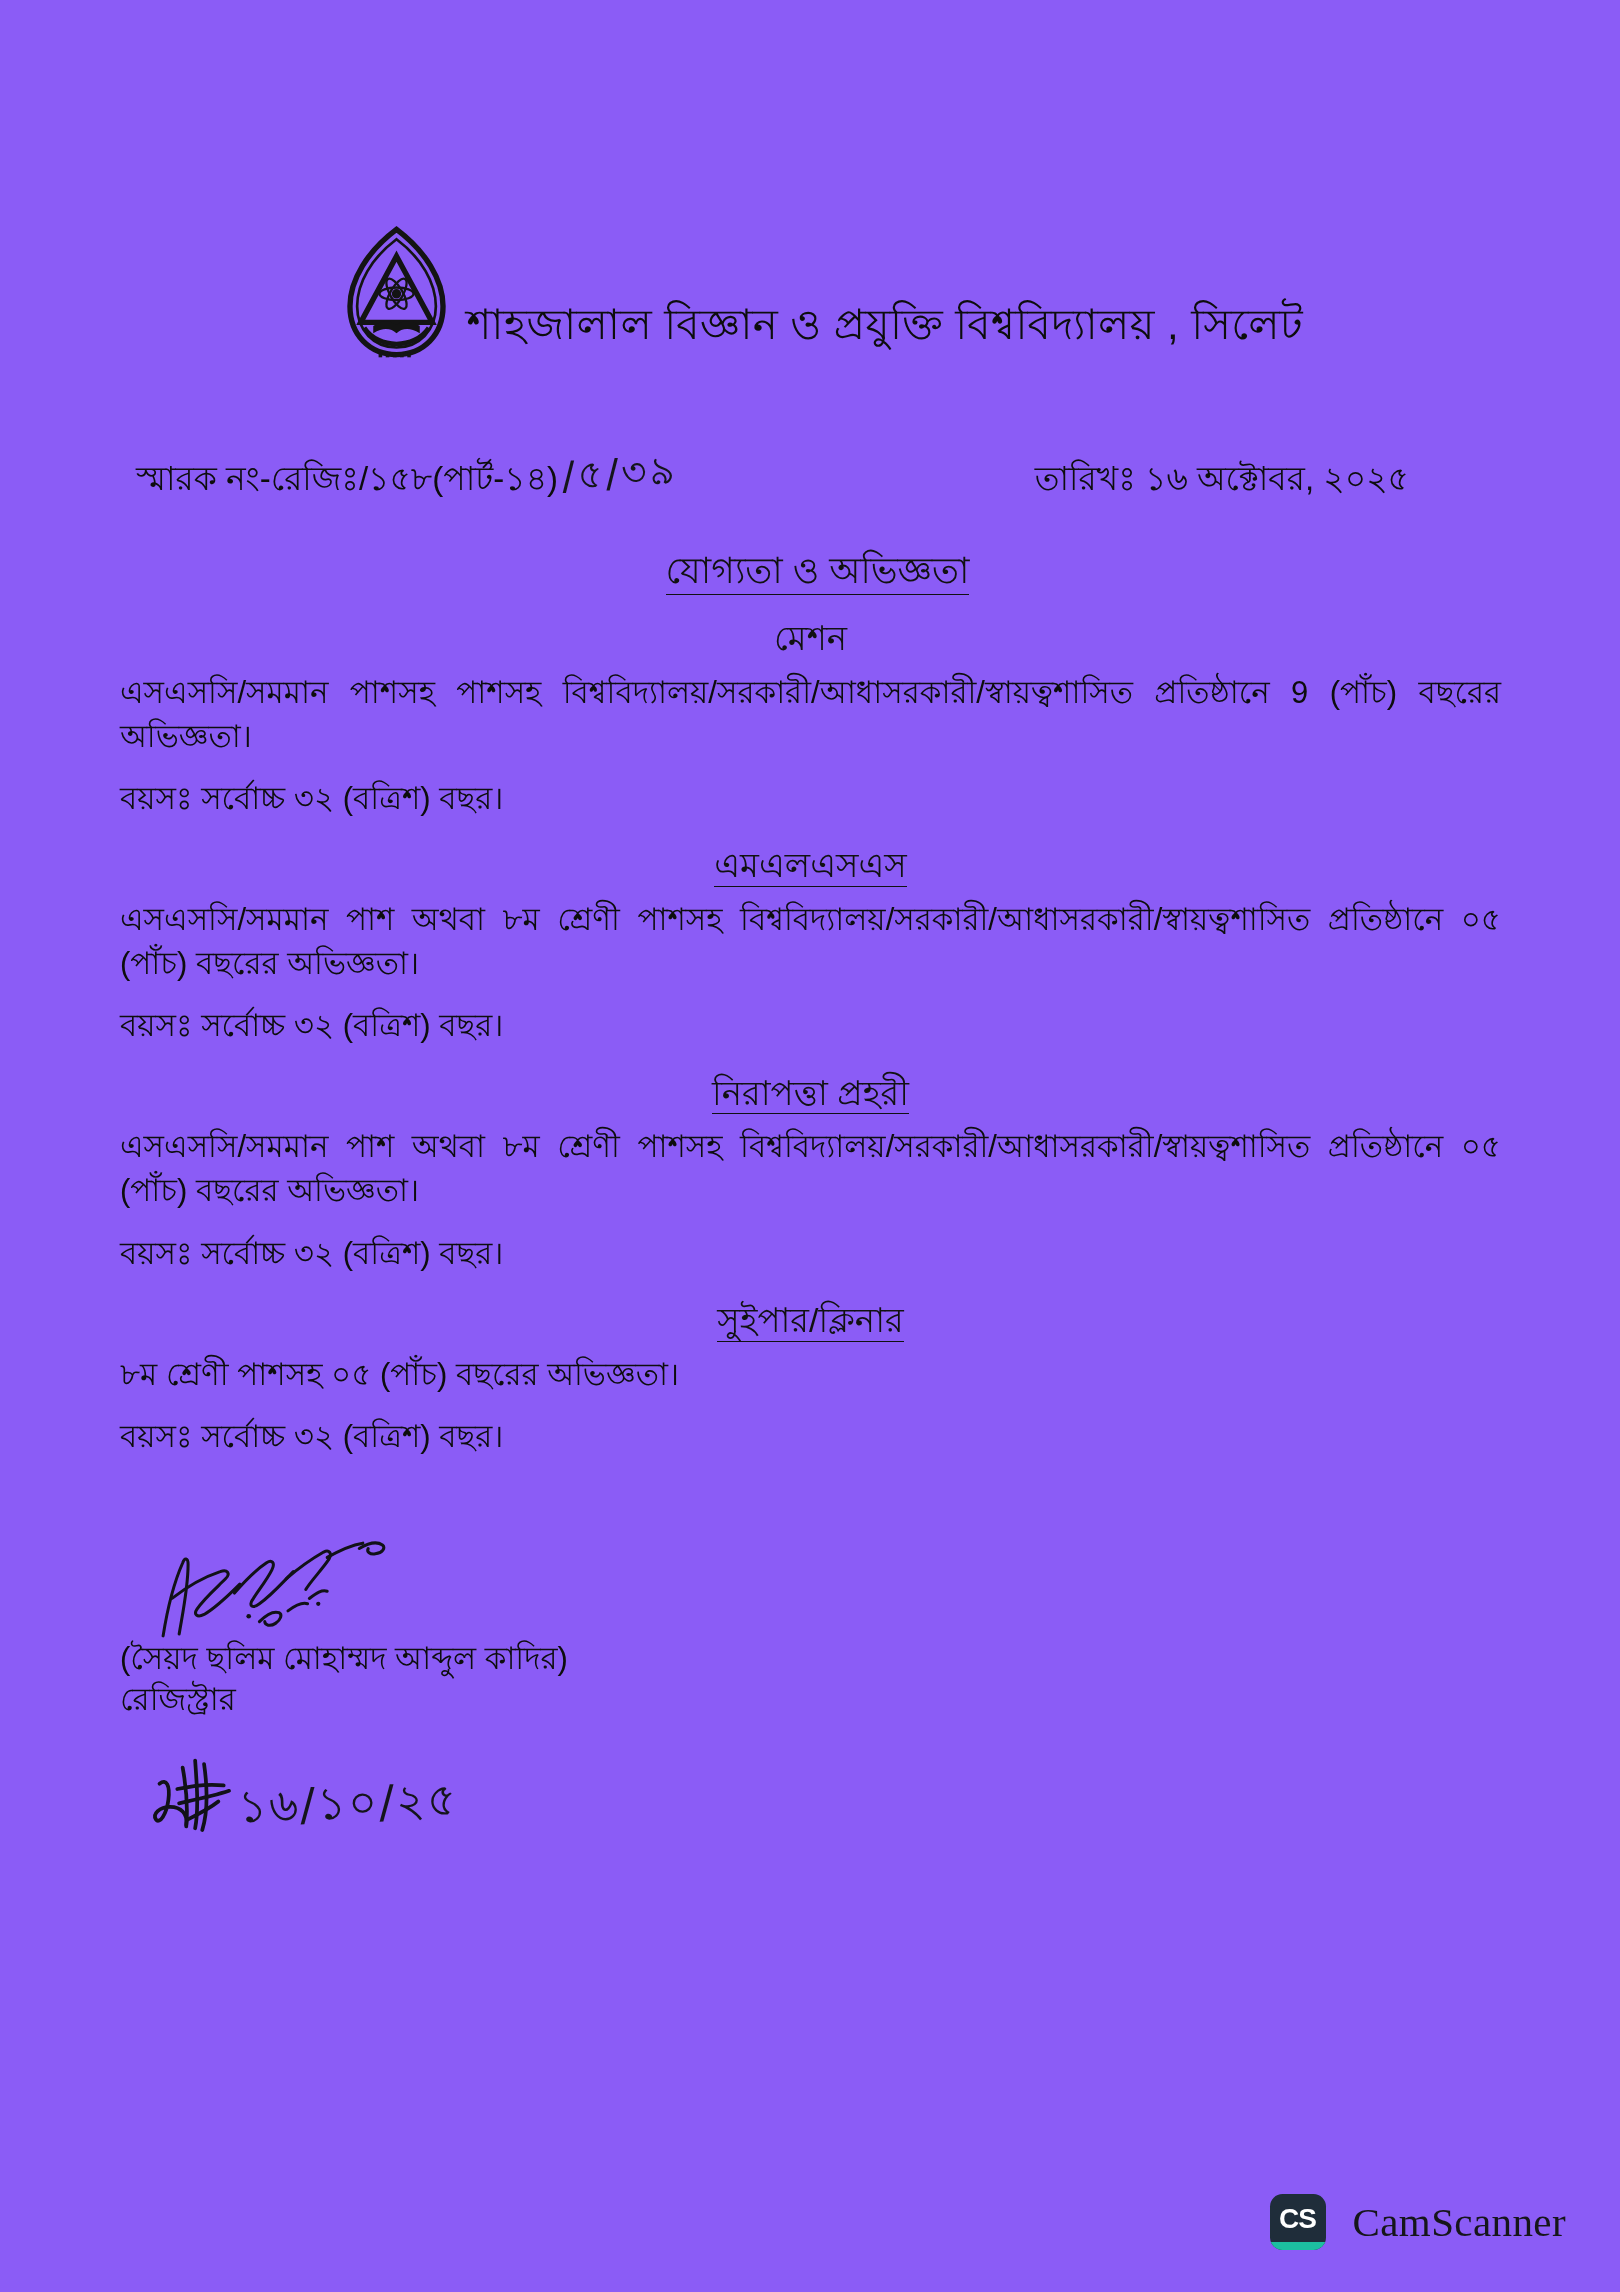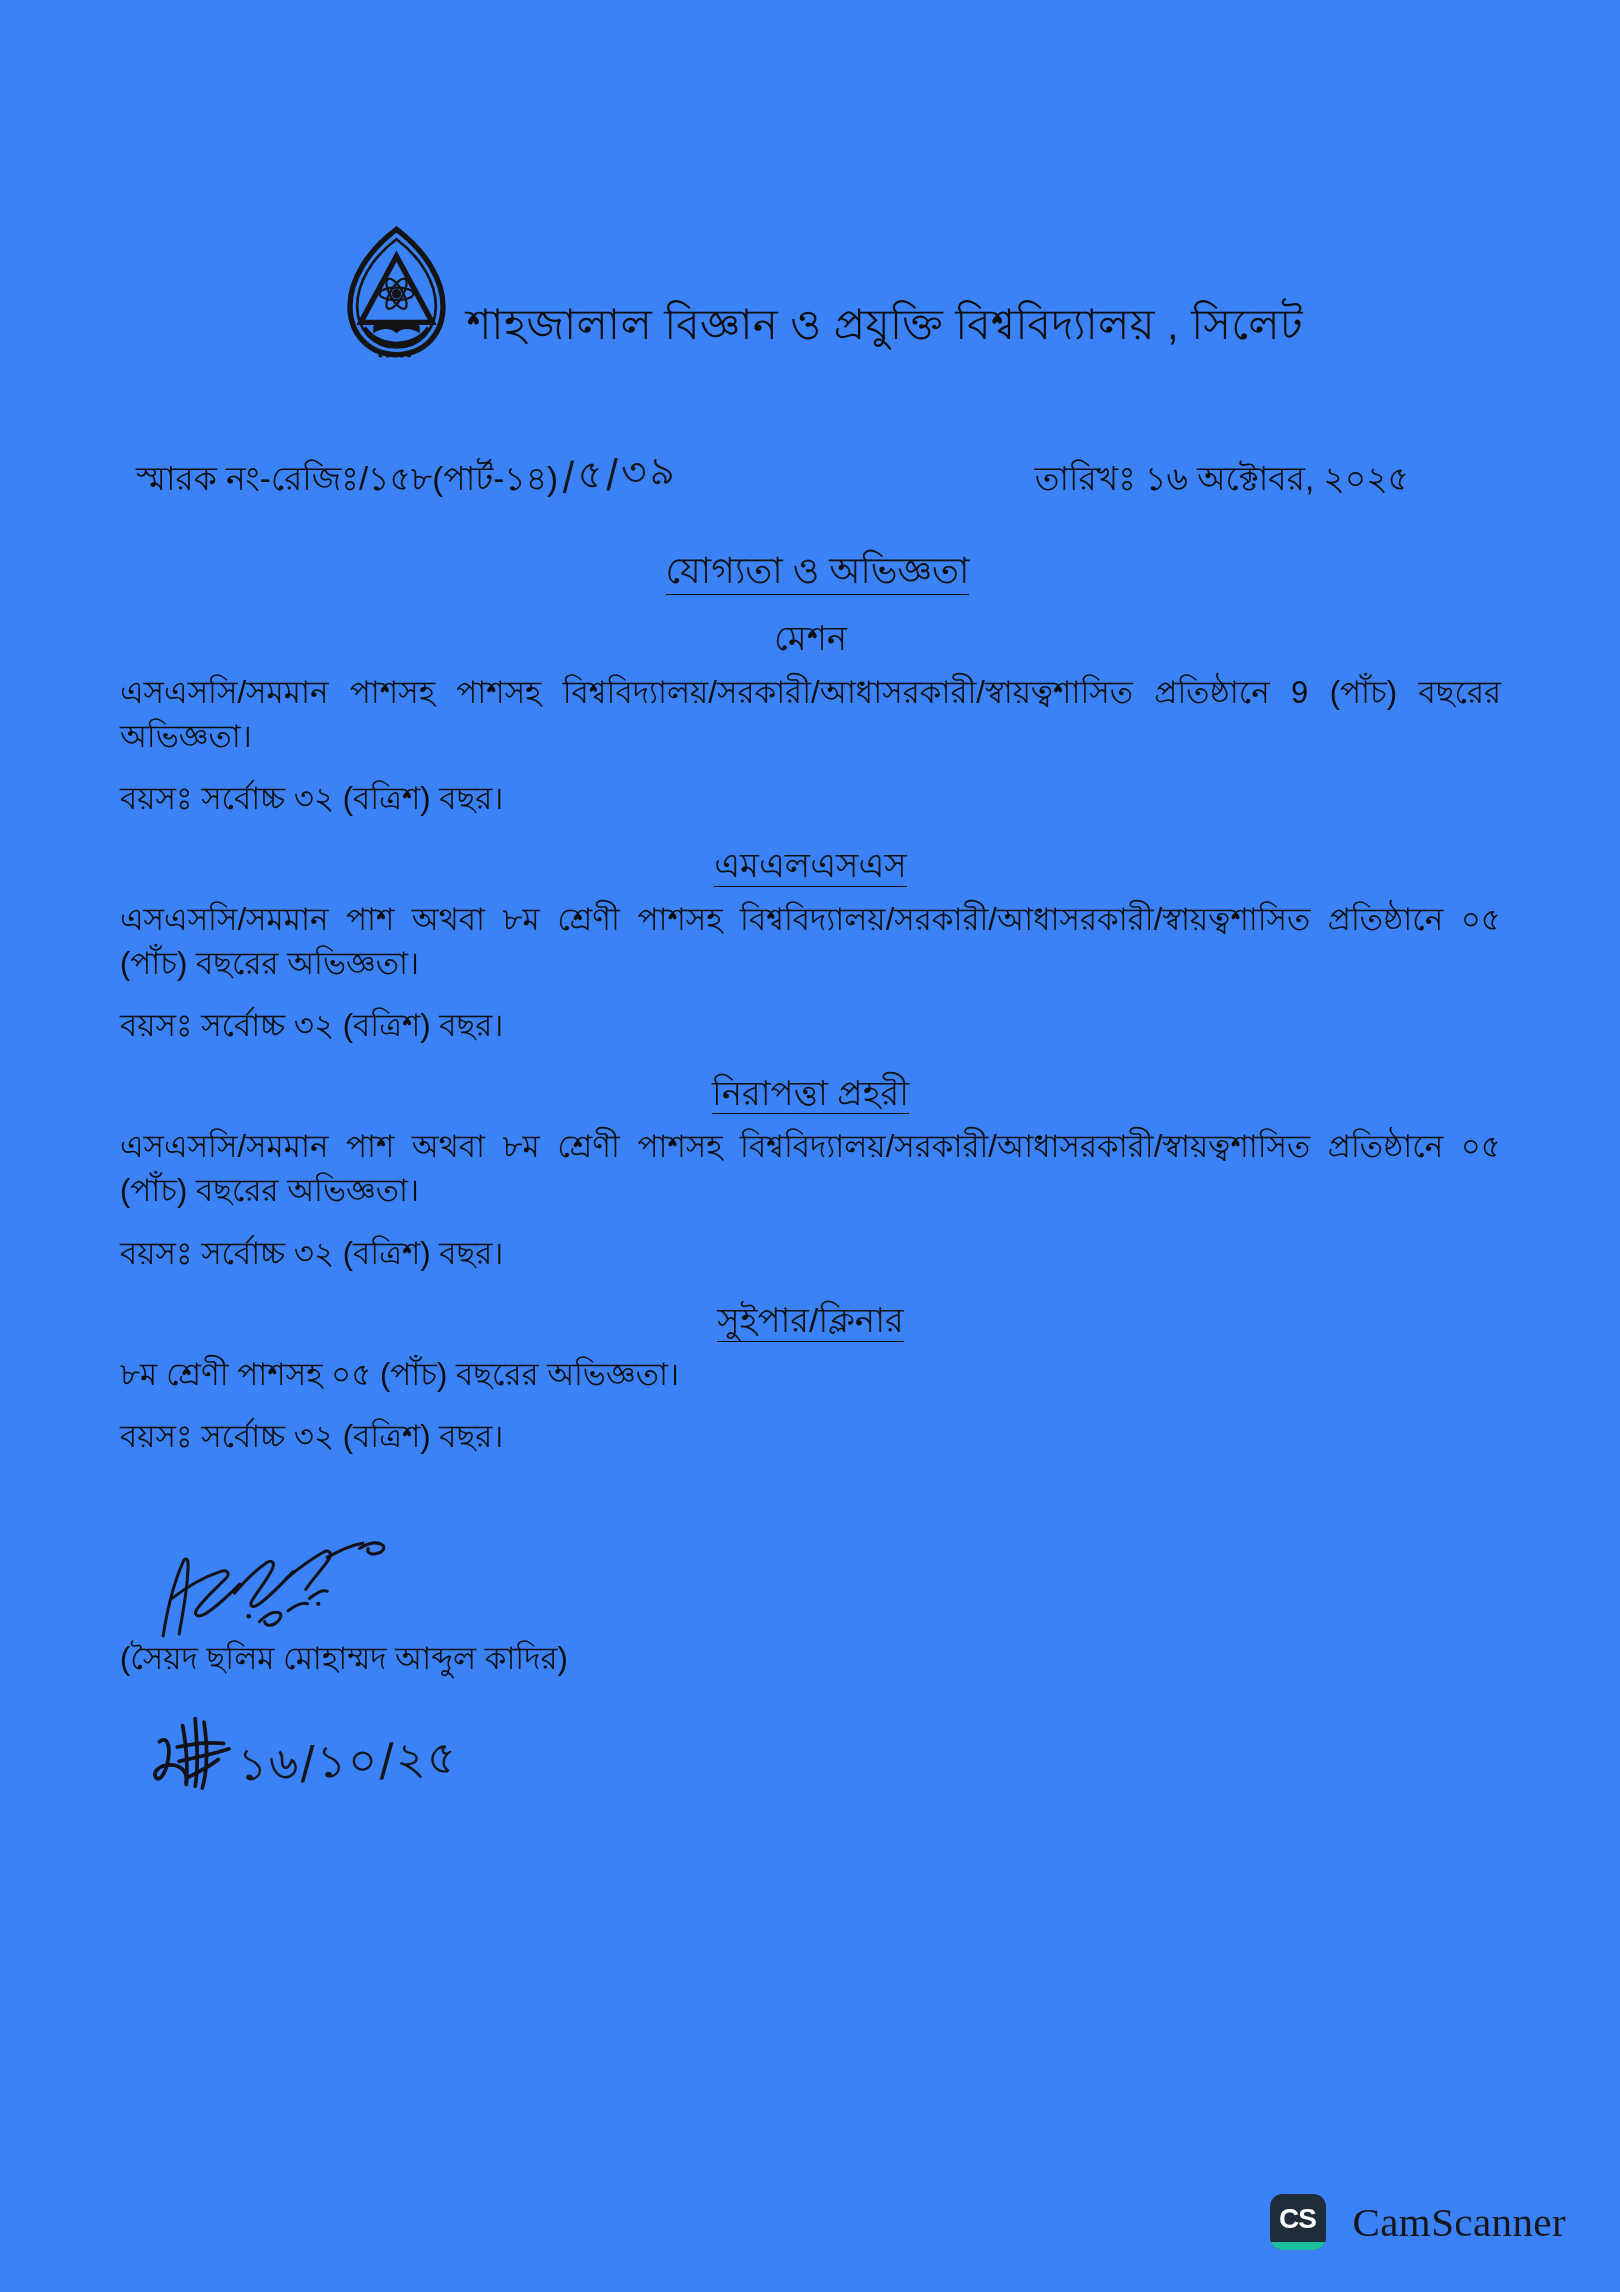--- a/index.html
+++ b/index.html
@@ -15,21 +15,21 @@
     font-family: "Liberation Sans", "DejaVu Sans", sans-serif;
     color: #111111;
     position: relative;
     overflow: hidden;
   }
 
   .page {
     position: relative;
     width: 1620px;
     height: 2293px;
-    background: #3b82f6;
+    background: #8b5cf6;
     padding: 0;
   }
 
   
   .letterhead {
     position: absolute;
     left: 0;
     top: 224px;
     width: 100%;
     display: flex;
@@ -324,20 +324,21 @@
           <path d="M152 84 C 160 78, 168 74, 174 76"></path>
           <path d="M120 96 C 128 88, 136 84, 142 86 C 146 88, 144 94, 138 98 C 132 102, 126 100, 126 96"></path>
           <path d="M176 70 C 184 64, 190 60, 196 62"></path>
         </g>
         <circle cx="108" cy="90" r="2.6" fill="#121218"></circle>
         <circle cx="186" cy="76" r="2.4" fill="#121218"></circle>
       </svg>
     </div>
 
     <div class="sig-name">(সৈয়দ ছলিম মোহাম্মদ আব্দুল কাদির)</div>
+    <div class="sig-role">রেজিস্ট্রার</div>
 
     <div class="sig-date-block">
       <div class="sig-date-mark">
         <svg viewBox="0 0 120 110" xmlns="http://www.w3.org/2000/svg">
           <g fill="none" stroke="#121218" stroke-width="4.2" stroke-linecap="round" stroke-linejoin="round">
             <path d="M14 44 C 22 38, 26 46, 24 62 C 22 78, 14 90, 10 84 C 6 78, 14 70, 26 70 C 38 70, 46 78, 44 90"></path>
             <path d="M40 26 C 44 48, 46 70, 44 92"></path>
             <path d="M54 18 C 56 46, 58 72, 54 94"></path>
             <path d="M64 22 C 68 50, 68 76, 62 96"></path>
             <path d="M34 50 C 52 46, 70 44, 86 46"></path>

